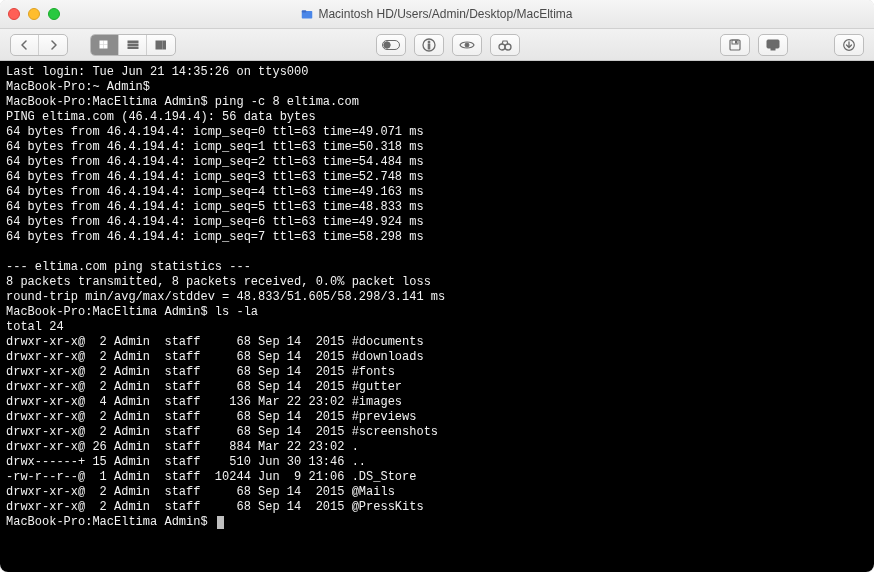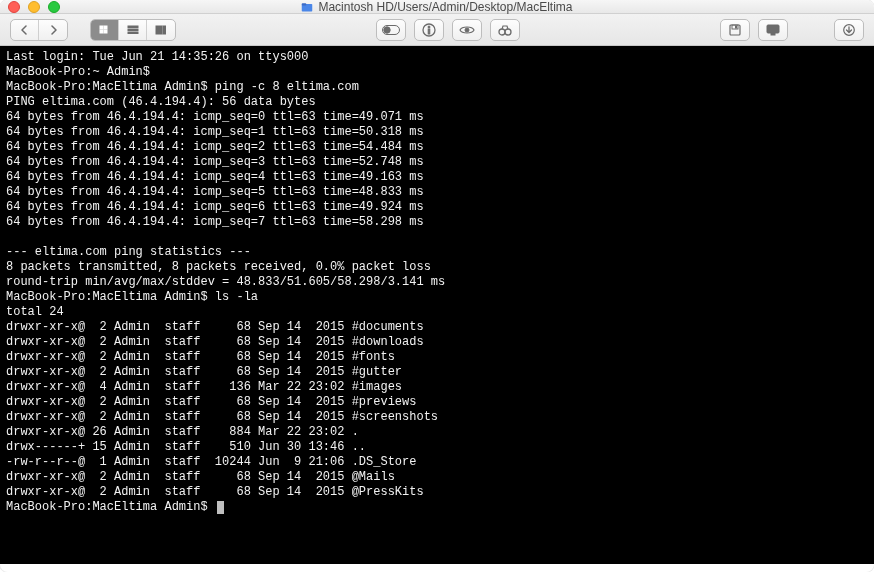--- a/index.html
+++ b/index.html
@@ -6,21 +6,21 @@
   body {
     width: 874px; height: 572px;
     background: #fff;
     font-family: -apple-system, "Helvetica Neue", Arial, sans-serif;
     overflow: hidden;
     border-radius: 8px;
     box-shadow: 0 0 0 1px rgba(0,0,0,0.08);
   }
   
   .titlebar {
-    height: 14px;
+    height: 29px;
     background: linear-gradient(#f6f6f6,#e8e8e8);
     border-bottom: 1px solid #d0d0d0;
     display: flex; align-items: center;
     padding: 0 8px;
     position: relative;
   }
   .traffic { display: flex; gap: 8px; align-items: center; }
   .dot { width: 12px; height: 12px; border-radius: 50%; }
   .red { background:#ff5f57; border:0.5px solid #e0443e; }
   .yellow { background:#ffbd2e; border:0.5px solid #dea123; }

